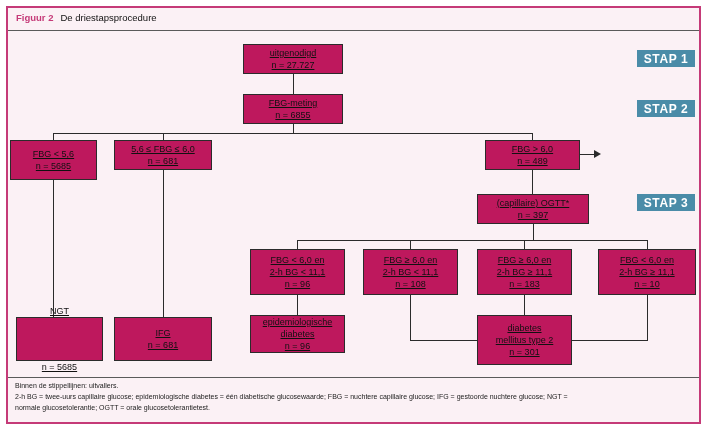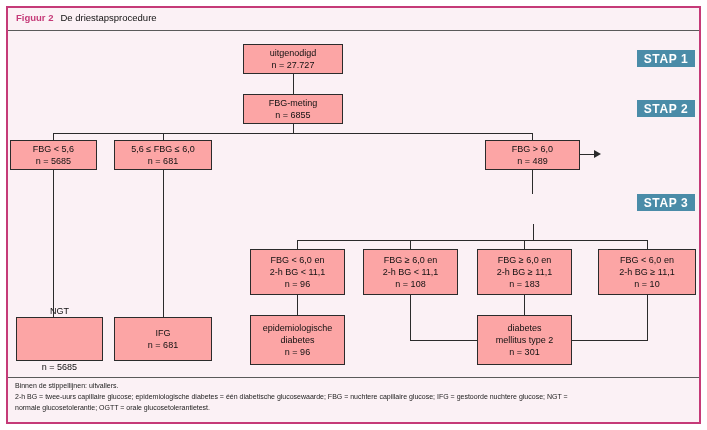--- a/index.html
+++ b/index.html
@@ -8,24 +8,24 @@
     font-family:"Liberation Sans", sans-serif; color:#111; overflow:hidden;
   }
   .frame {
     position:absolute; left:6px; top:6px; width:695px; height:418px;
     border:2px solid #c53a78; background:#fbf1f5; box-sizing:border-box;
   }
   .fig-title { position:absolute; left:16px; top:12px; font-size:9.5px; white-space:nowrap; }
   .fig-title .label { color:#c53a78; font-weight:bold; margin-right:7px; }
   .divider { position:absolute; left:8px; width:691px; height:1px; background:#5a5a5a; }
   .node {
-    position:absolute; box-sizing:border-box; background:#fca5a5;
+    position:absolute; box-sizing:border-box; background:#be185d;
     border:1px solid #2b2b2b; display:flex; flex-direction:column;
     align-items:center; justify-content:center; text-align:center;
-    font-size:9px; line-height:1.35; color:#111;
+    font-size:9px; line-height:1.35; color:#111;text-decoration:underline;
   }
   .node.dashed { border-style:dashed; }
   .hline, .vline { position:absolute; background:#2b2b2b; }
   .hline { height:1px; }
   .vline { width:1px; }
   .arrow-right {
     position:absolute; width:0; height:0;
     border-left:7px solid #2b2b2b;
     border-top:4px solid transparent; border-bottom:4px solid transparent;
   }
@@ -79,36 +79,40 @@
   <div class="node" style="left:243px; top:44px; width:100px; height:30px;">
     <span>uitgenodigd</span>
     <span>n = 27.727</span>
   </div>
 
   <div class="node" style="left:243px; top:94px; width:100px; height:30px;">
     <span>FBG-meting</span>
     <span>n = 6855</span>
   </div>
 
-  <div class="node" style="left:10px; top:140px; width:87px; height:30px;">
+  <div class="node" style="left:10px; top:140px; width:87px; height:40px;">
     <span>FBG &lt; 5,6</span>
     <span>n = 5685</span>
   </div>
 
   <div class="node" style="left:114px; top:140px; width:98px; height:30px;">
     <span>5,6 ≤ FBG ≤ 6,0</span>
     <span>n = 681</span>
   </div>
 
   <div class="node" style="left:485px; top:140px; width:95px; height:30px;">
     <span>FBG &gt; 6,0</span>
     <span>n = 489</span>
   </div>
 
 
+  <div class="node" style="left:477px; top:194px; width:112px; height:30px;">
+    <span>(capillaire) OGTT*</span>
+    <span>n = 397</span>
+  </div>
 
   <div class="node" style="left:250px; top:249px; width:95px; height:46px;">
     <span>FBG &lt; 6,0 en</span>
     <span>2-h BG &lt; 11,1</span>
     <span>n = 96</span>
   </div>
 
   <div class="node" style="left:363px; top:249px; width:95px; height:46px;">
     <span>FBG ≥ 6,0 en</span>
     <span>2-h BG &lt; 11,1</span>
@@ -130,21 +134,21 @@
   <div class="node" style="left:16px; top:317px; width:87px; height:44px;gap:43px;">
     <span>NGT</span>
     <span>n = 5685</span>
   </div>
 
   <div class="node" style="left:114px; top:317px; width:98px; height:44px;">
     <span>IFG</span>
     <span>n = 681</span>
   </div>
 
-  <div class="node" style="left:250px; top:315px; width:95px; height:50px;">
+  <div class="node" style="left:250px; top:315px; width:95px; height:38px;">
     <span>epidemiologische</span>
     <span>diabetes</span>
     <span>n = 96</span>
   </div>
 
   <div class="node" style="left:477px; top:315px; width:95px; height:50px;">
     <span>diabetes</span>
     <span>mellitus type 2</span>
     <span>n = 301</span>
   </div>

